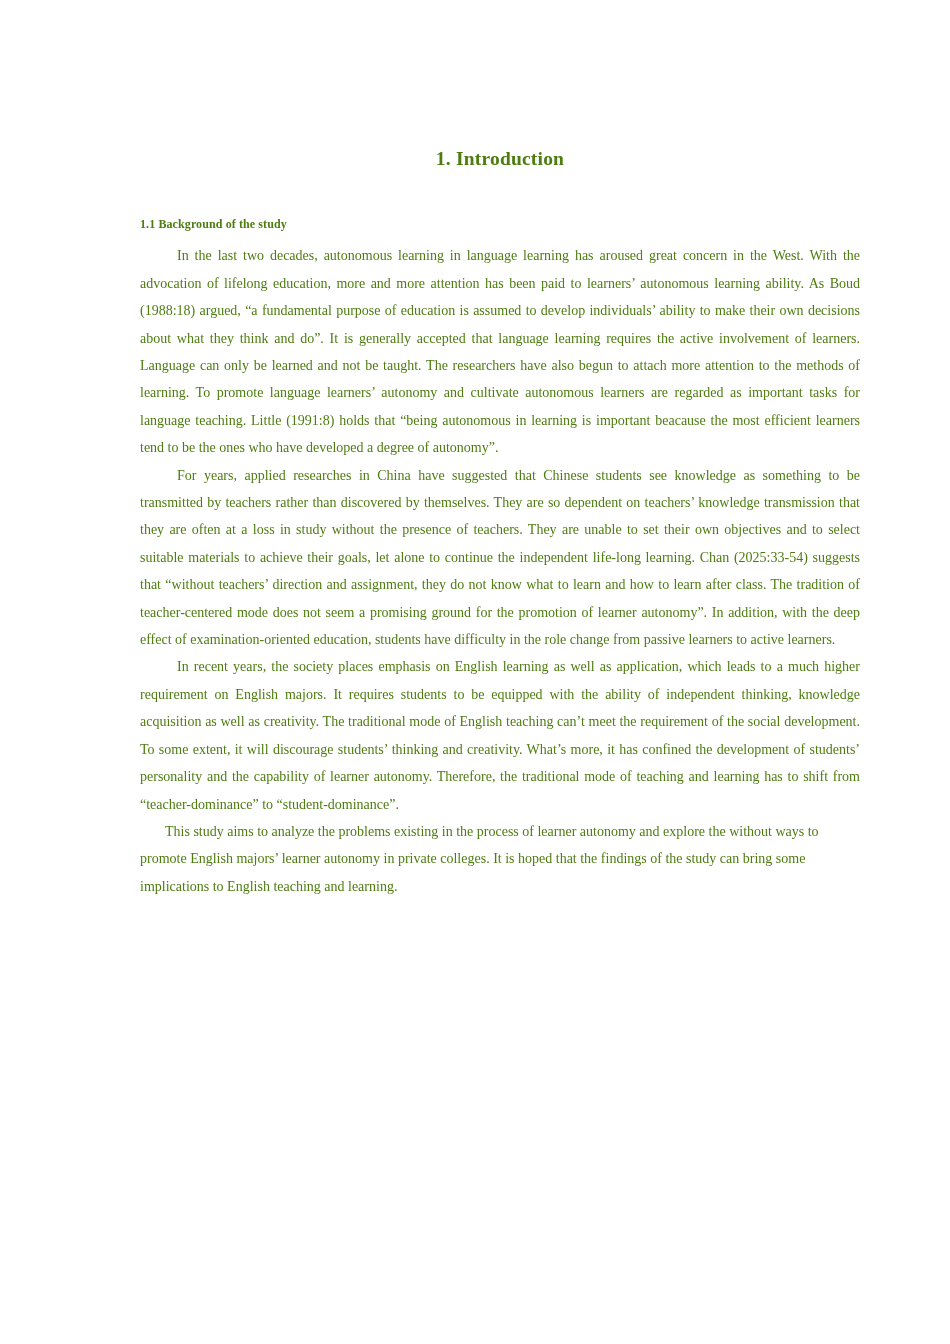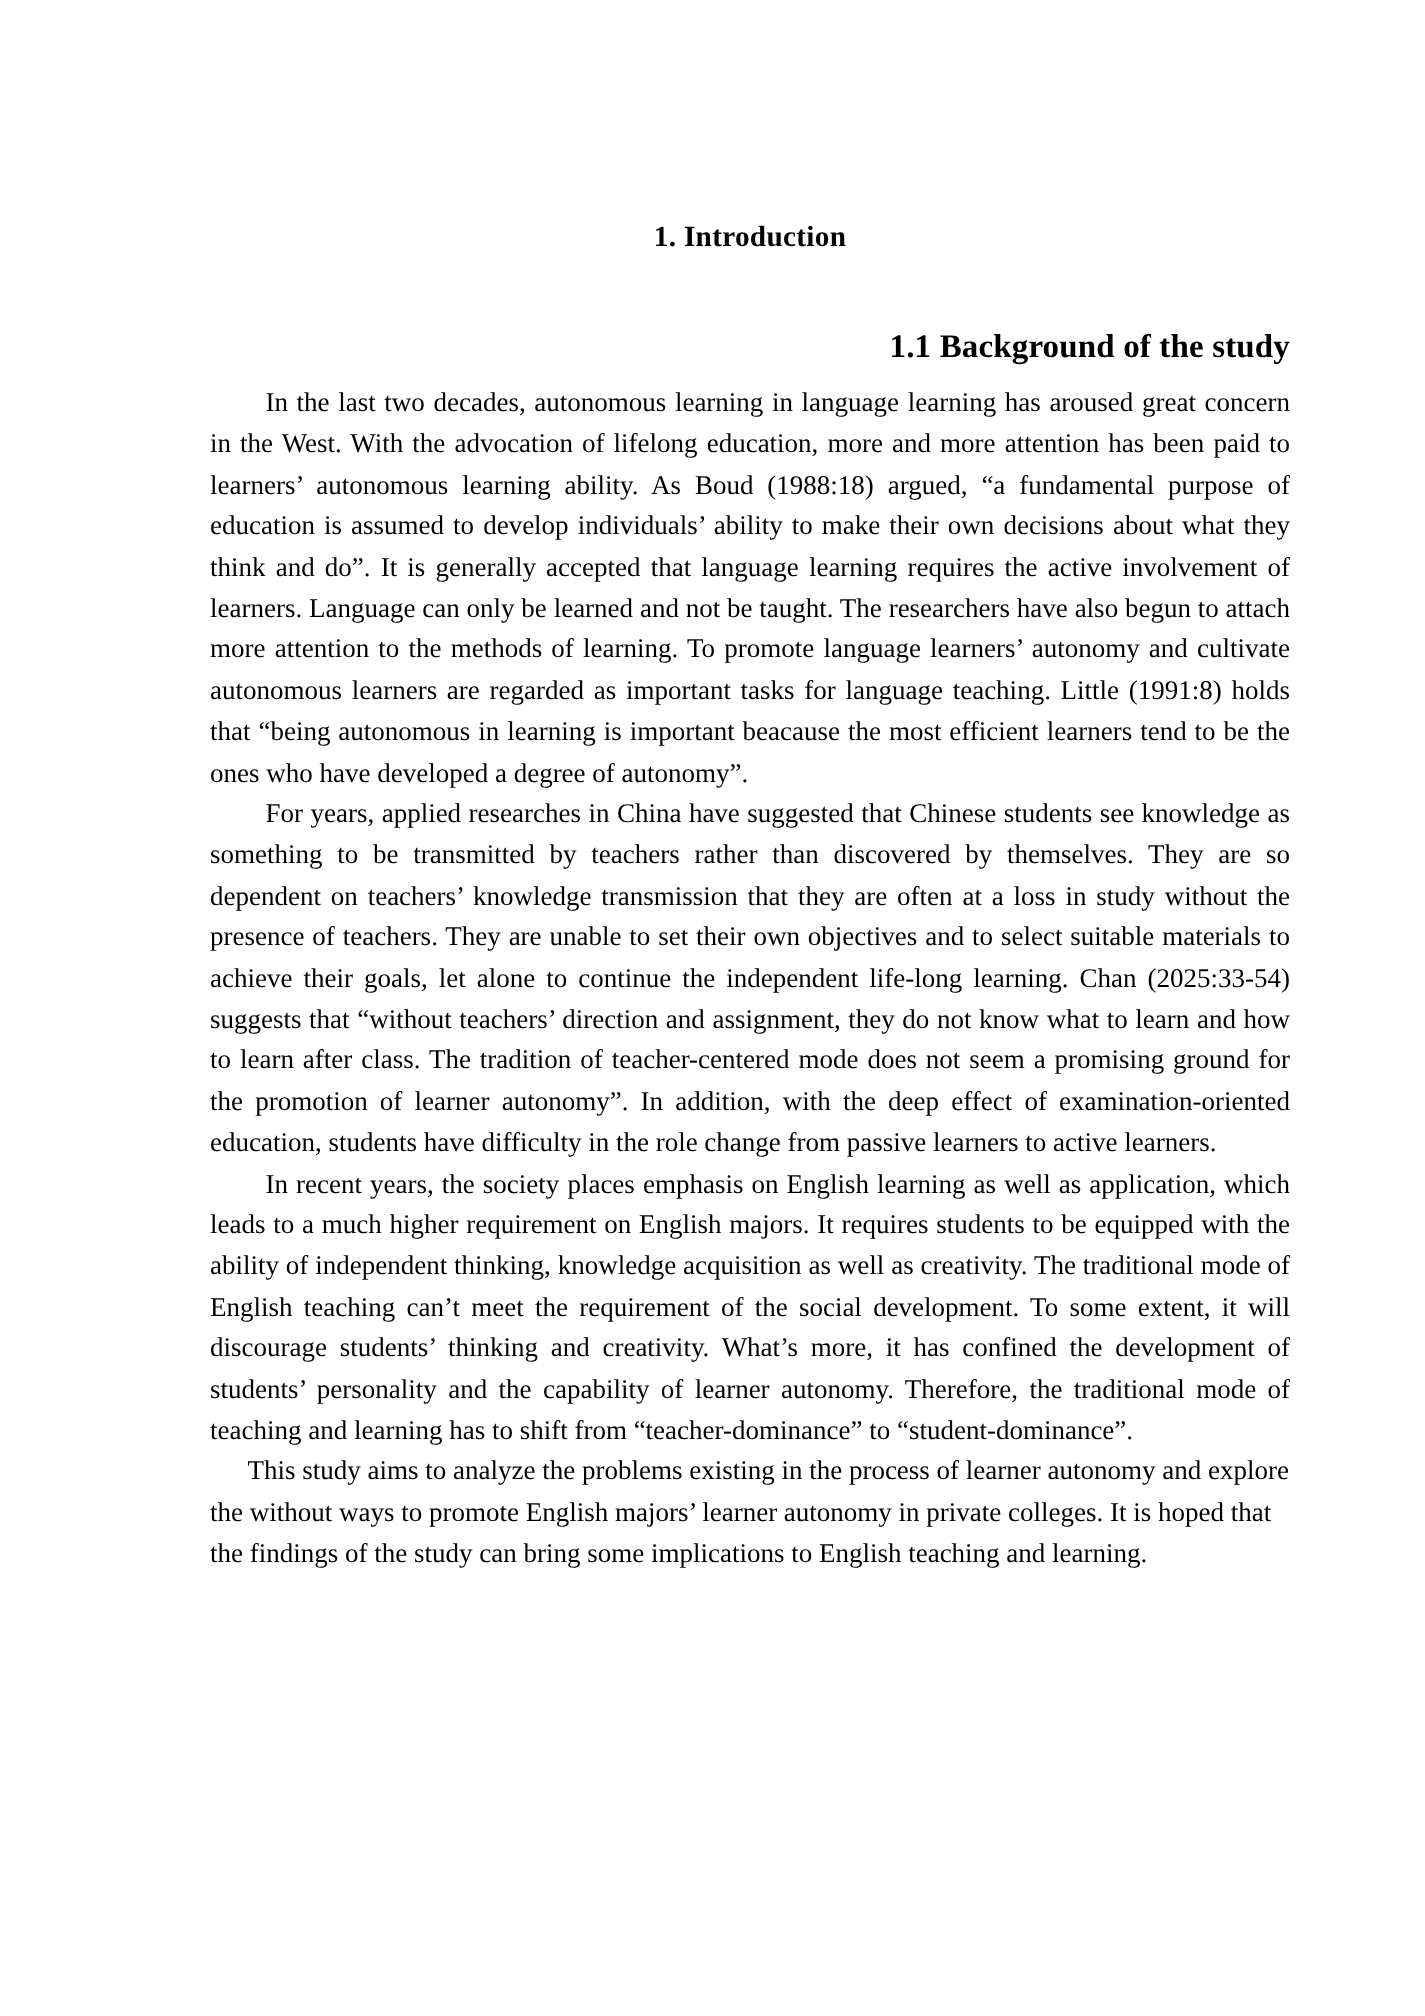--- a/index.html
+++ b/index.html
@@ -10,21 +10,21 @@
   }
 
   .page {
     position: relative;
     width: 950px;
     height: 1344px;
     background: #ffffff;
     margin: 0 auto;
     overflow: hidden;
     font-family: "Liberation Serif", "DejaVu Serif", serif;
-    color: #000000;
+    color: #4d7c0f;
     -webkit-font-smoothing: antialiased;
   }
 
   .content {
     position: absolute;
     left: 140px;
     top: 0;
     width: 720px;
   }
 
@@ -32,31 +32,31 @@
     font-size: 19.5px;
     font-weight: bold;
     text-align: center;
     margin: 0;
     padding-top: 147px;
     letter-spacing: 0.2px;
     line-height: 1.25;
   }
 
   .section-heading {
-    font-size: 22px;
+    font-size: 12px;
     font-weight: bold;
-    text-align: right;
+    text-align: left;
     margin: 0;
     padding-top: 46px;
     line-height: 1.25;
     letter-spacing: 0.1px;
   }
 
   .body-par {
-    font-size: 18px;
+    font-size: 14px;
     line-height: 27.4px;
     text-align: justify;
     text-justify: inter-word;
     margin: 0;
     padding: 0;
     hyphens: none;
   }
 
   .body-par.first-after-heading {
     margin-top: 10px;

